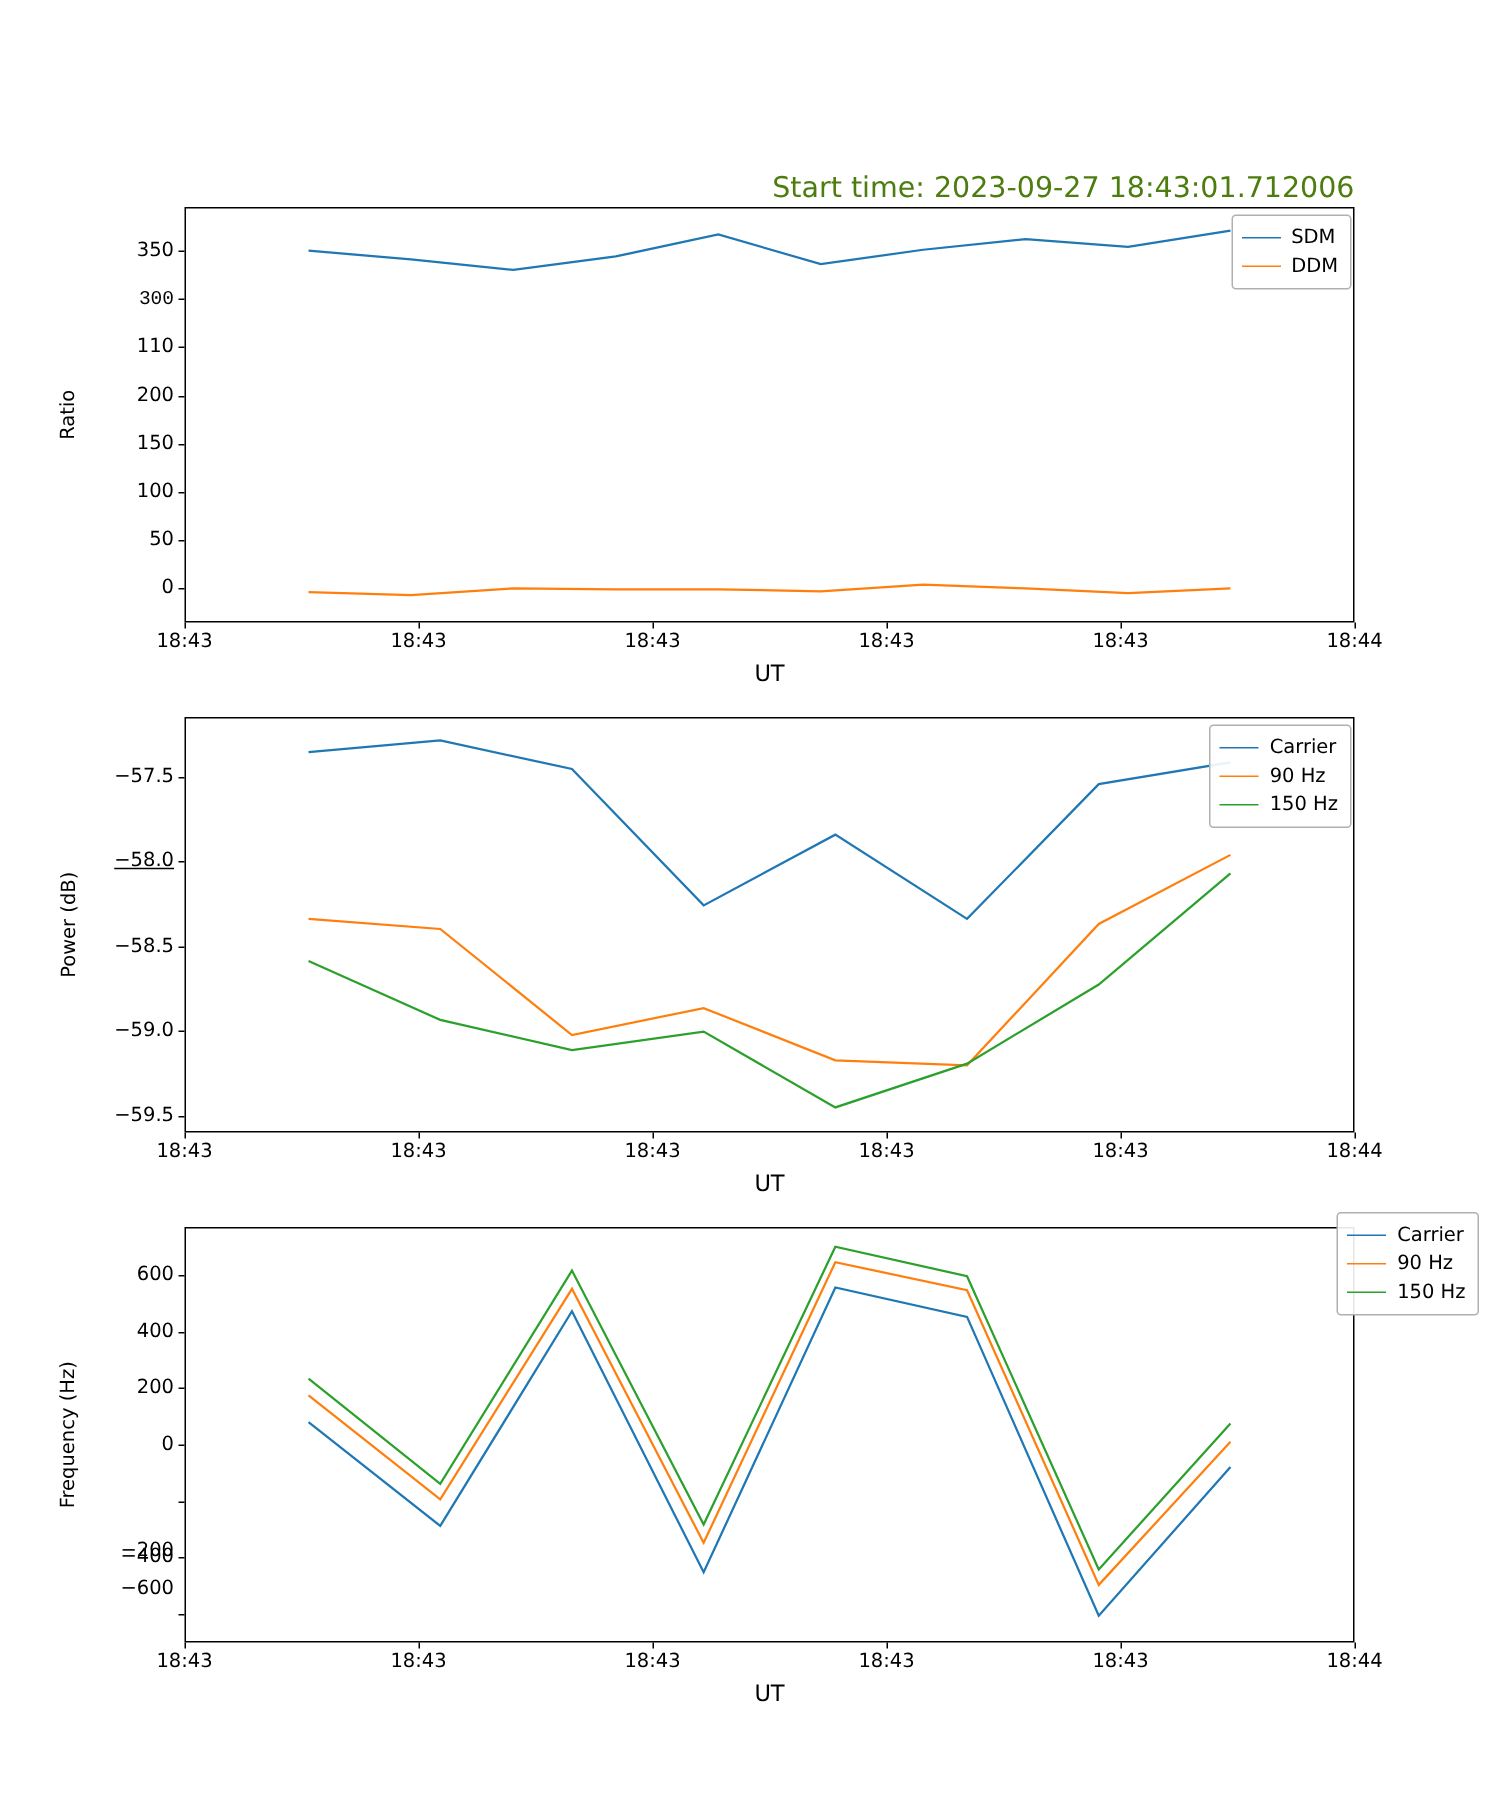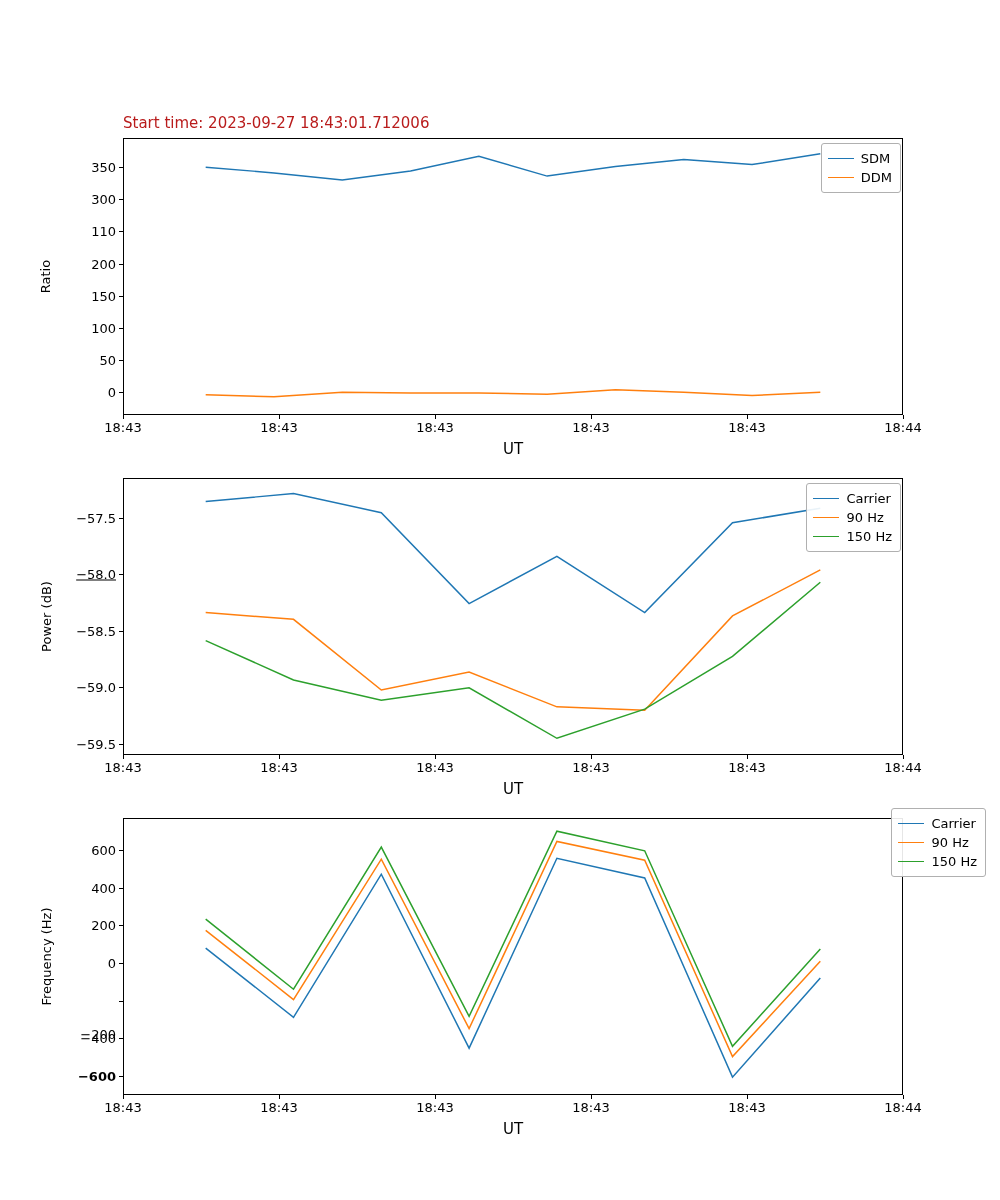--- a/index.html
+++ b/index.html
@@ -39,23 +39,23 @@
     height: 277px;
     border: 1px solid #000000;
     box-sizing: border-box;
     background: #ffffff;
   }
   .panel-title {
     position: absolute;
     left: 123px;
     top: 4px;
     width: 780px;
-    text-align: left;
-    font-size: 15px;
-    color: #b91c1c;
+    text-align: right;
+    font-size: 19px;
+    color: #4d7c0f;
   }
   .plot-svg {
     position: absolute;
     left: 0; top: 0;
     width: 100%;
     height: 100%;
     overflow: visible;
   }
   
   .ylabel {
@@ -161,21 +161,21 @@
         </div>
     </div>
 
     <div class="ytick-area" id="yt1">
         <div class="ytick" style="top: 254.453px;">0</div>
         <div class="ytick" style="top: 222.244px;">50</div>
         <div class="ytick" style="top: 190.035px;">100</div>
         <div class="ytick" style="top: 157.826px;">150</div>
         <div class="ytick" style="top: 125.616px;">200</div>
         <div class="ytick" style="top: 93.407px;">110</div>
-        <div class="ytick" style="top: 61.1977px;">300</div>
+        <div class="ytick" style="top: 61.1977px; font-family: Liberation Mono, monospace;">300</div>
         <div class="ytick" style="top: 28.9884px;">350</div>
       </div>
     <div class="axes">
       <svg class="plot-svg" viewBox="0 0 780 277" preserveAspectRatio="none">
         <polyline id="p1s0" fill="none" stroke="#1f77b4" stroke-width="1.5" points="81.90,28.34 150.37,34.14 218.83,41.23 287.30,32.21 355.77,17.39 424.23,37.36 492.70,27.70 561.17,20.61 629.63,25.77 698.10,14.82"></polyline>
         <polyline id="p1s1" fill="none" stroke="#ff7f0e" stroke-width="1.5" points="81.90,257.67 150.37,259.61 218.83,255.10 287.30,255.74 355.77,255.74 424.23,257.03 492.70,252.52 561.17,255.10 629.63,258.32 698.10,255.10"></polyline>
       </svg>
     </div>
     <div id="xt1">
         <div class="xtick" style="left: 123px;">18:43</div>
@@ -272,21 +272,21 @@
     </div>
 
   <div class="panel panel-3">
     <div class="ylabel-wrap">
       <div class="ylabel">
           <span>Frequency (Hz)</span>
         </div>
     </div>
 
     <div class="ytick-area" id="yt3">
-        <div class="ytick" style="top: 258px; font-weight: bold;">−600</div>
+        <div class="ytick" style="top: 241px;">−600</div>
         <div class="ytick" style="top: 220.469px;">−400</div>
         <div class="ytick" style="top: 182.782px; margin-top: 33px;">−200</div>
         <div class="ytick" style="top: 145.095px;">0</div>
         <div class="ytick" style="top: 107.408px;">200</div>
         <div class="ytick" style="top: 69.7211px;">400</div>
         <div class="ytick" style="top: 32.034px;">600</div>
       </div>
     <div class="axes">
       <svg class="plot-svg" viewBox="0 0 780 277" preserveAspectRatio="none">
         <polyline id="p3s0" fill="none" stroke="#1f77b4" stroke-width="1.5" points="81.90,130.02 169.93,199.74 257.96,55.59 345.99,230.83 434.01,39.57 522.04,59.36 610.07,260.04 698.10,160.17"></polyline>

